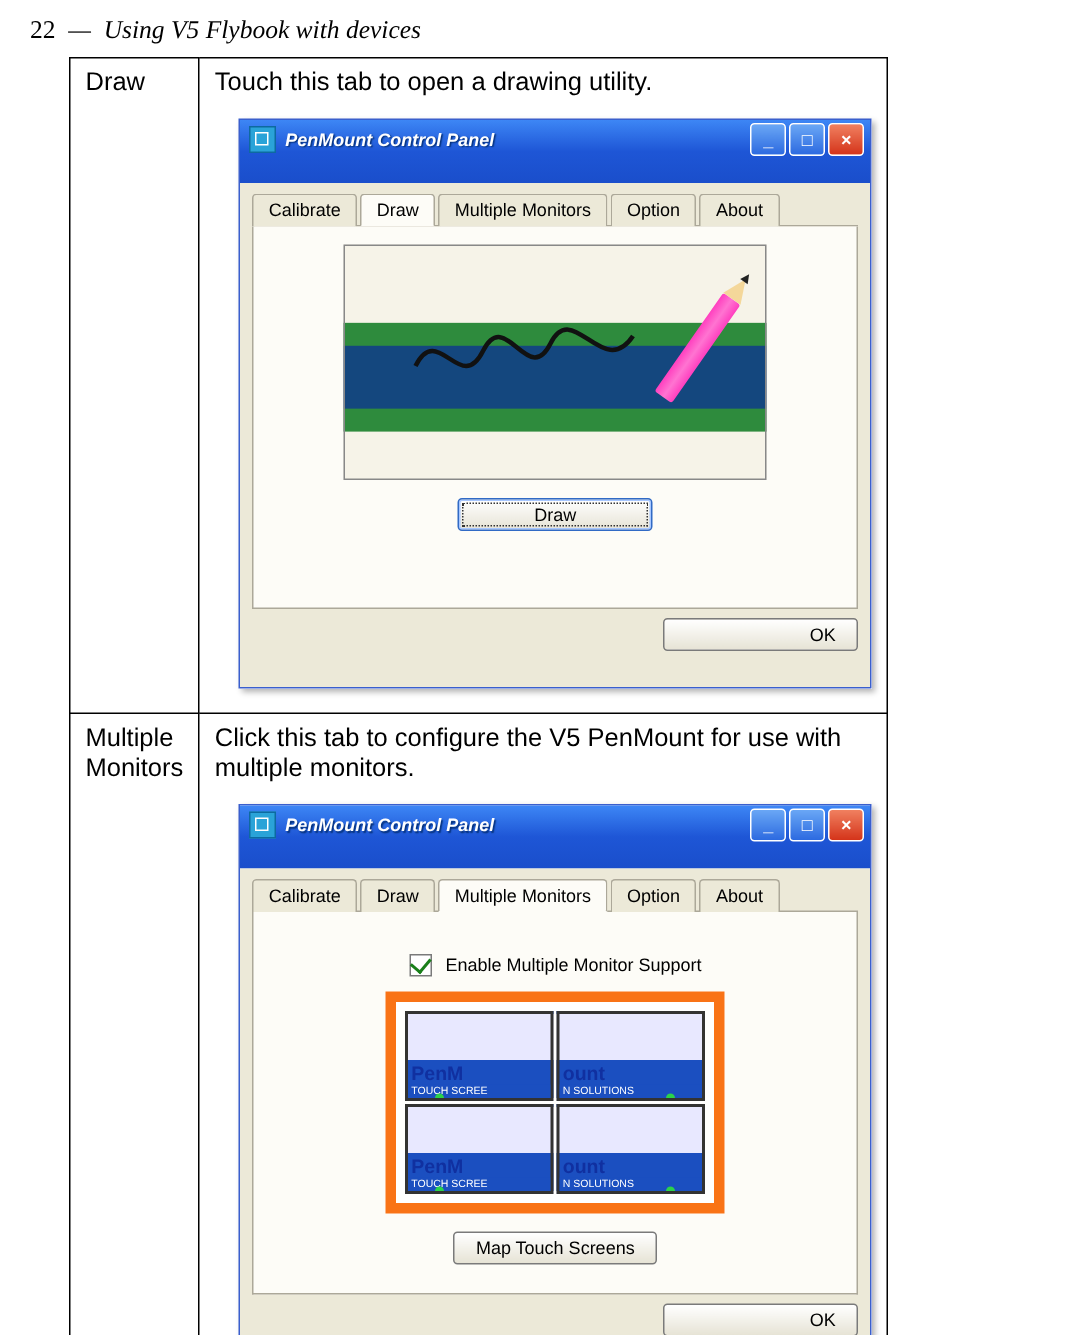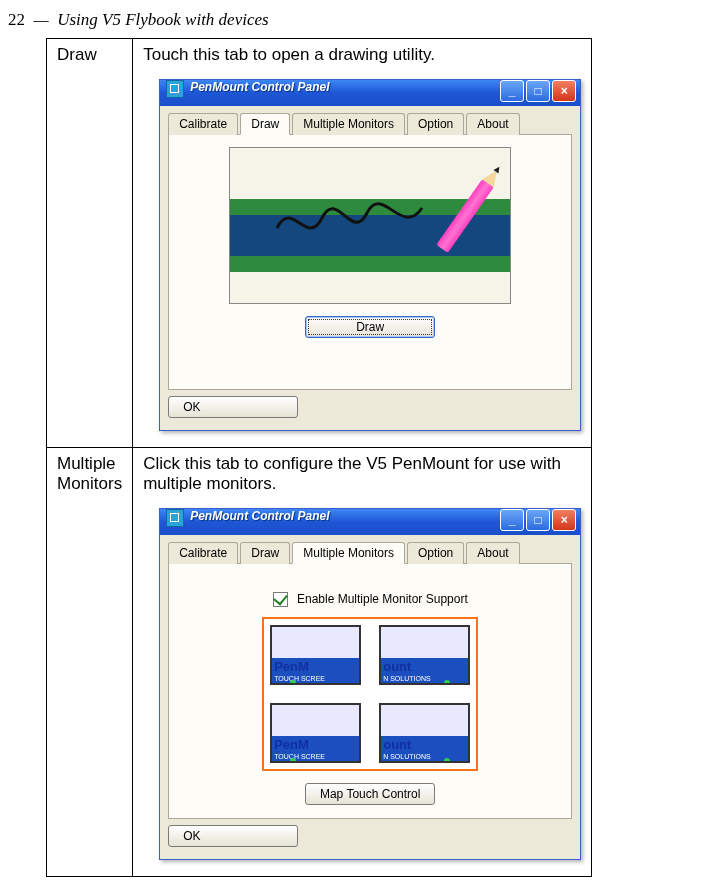--- a/index.html
+++ b/index.html
@@ -9,20 +9,21 @@
     background: #fff;
     width: 724px;
   }
   .page-header {
     font-style: italic;
     font-size: 17px;
     padding: 10px 0 8px 8px;
   }
   .page-header .pagenum {
     font-style: normal;
+    margin-left: 12px;
   }
   table.main {
     border-collapse: collapse;
     margin: 0 20px 0 46px;
     width: 528px;
   }
   table.main td {
     border: 1px solid #000;
     vertical-align: top;
     padding: 6px 10px;
@@ -41,21 +42,22 @@
     width: 420px;
     border: 1px solid #3a5fcd;
     box-shadow: 2px 2px 4px rgba(0,0,0,0.3);
     font-family: Tahoma, Arial, sans-serif;
     font-size: 12px;
   }
   .titlebar {
     background: linear-gradient(to bottom, #3d86f5 0%, #1e56d6 50%, #1a4ecb 100%);
     height: 26px;
     display: flex;
-    padding: 0 4px 0 6px;
+    align-items: center;
+    padding: 0 4px 16px 6px;
   }
   .titlebar .appicon {
     width: 16px; height:16px;
     background: #2aa3d8;
     border: 1px solid #0d6aa0;
     margin-right: 6px;
     position: relative;
   }
   .titlebar .appicon::after{
     content:"";
@@ -78,21 +80,21 @@
     color:#fff; font-weight:bold; font-size:12px;
   }
   .winbtn.min, .winbtn.max {
     background: linear-gradient(to bottom,#6aa7f5,#2c6ae0);
   }
   .winbtn.close {
     background: linear-gradient(to bottom,#f08060,#d4341a);
   }
   .client {
     background: #ece9d8;
-    padding: 6px 8px 12px 8px;
+    padding: 6px 8px 24px 8px;
   }
   .tabs {
     display:flex;
     border-bottom:1px solid #aca899;
   }
   .tab {
     padding: 3px 10px;
     border: 1px solid #aca899;
     border-bottom: none;
     background:#ece9d8;
@@ -156,40 +158,41 @@
     display:inline-block;
     min-width: 100px;
     padding: 3px 14px;
     border: 1px solid #7a7a7a;
     border-radius: 3px;
     background: linear-gradient(to bottom,#fff,#e6e3d5);
     font-size:12px;
   }
   .xpbtn.focus { outline: 1px dotted #333; outline-offset:-4px; border:1px solid #316ac5; box-shadow:0 0 0 1px #a7c7ff inset;}
   .okrow{
+    text-align: right;
     margin-top: 6px;
   }
   
   .enable-row{
     text-align:center;
     margin: 16px 0 10px;
   }
   .chk {
     display:inline-block; width:13px; height:13px; border:1px solid #7a7a7a; background:#fff; margin-right:6px; vertical-align:middle; position:relative;
   }
   .chk::after{
     content:""; position:absolute; left:2px; top:-1px;
     width:7px; height:10px;
     border-right:2px solid #1a7f1a; border-bottom:2px solid #1a7f1a;
     transform: rotate(40deg);
   }
   .monitor-grid{
     width: 200px; margin: 0 auto;
-    border:2px solid #f97316; padding:6px; background:#fff;
-    display:grid; grid-template-columns:1fr 1fr; gap:18px;
+    border:7px solid #f97316; padding:6px; background:#fff;
+    display:grid; grid-template-columns:1fr 1fr; gap:2px;
   }
   .mon {
     height: 56px;
     border:2px solid #333;
     background: linear-gradient(to bottom,#e8e8ff 0%, #e8e8ff 55%, #1b4fc0 55%);
     position:relative;
     overflow:hidden;
     display:flex; flex-direction:column; justify-content:flex-end;
   }
   .mon .logo{
@@ -299,21 +302,21 @@
                   <div class="sub">TOUCH SCREE</div>
                   <div class="dot l"></div>
                 </div>
                 <div class="mon">
                   <div class="logo">ount</div>
                   <div class="sub">N SOLUTIONS</div>
                   <div class="dot r"></div>
                 </div>
               </div>
               <div class="btnrow">
-                <span class="xpbtn">Map Touch Control</span>
+                <span class="xpbtn">Map Touch Screens</span>
               </div>
             </div>
             <div class="okrow">
               <span class="xpbtn">OK</span>
             </div>
           </div>
         </div>
       </div>
     </td>
   </tr>

